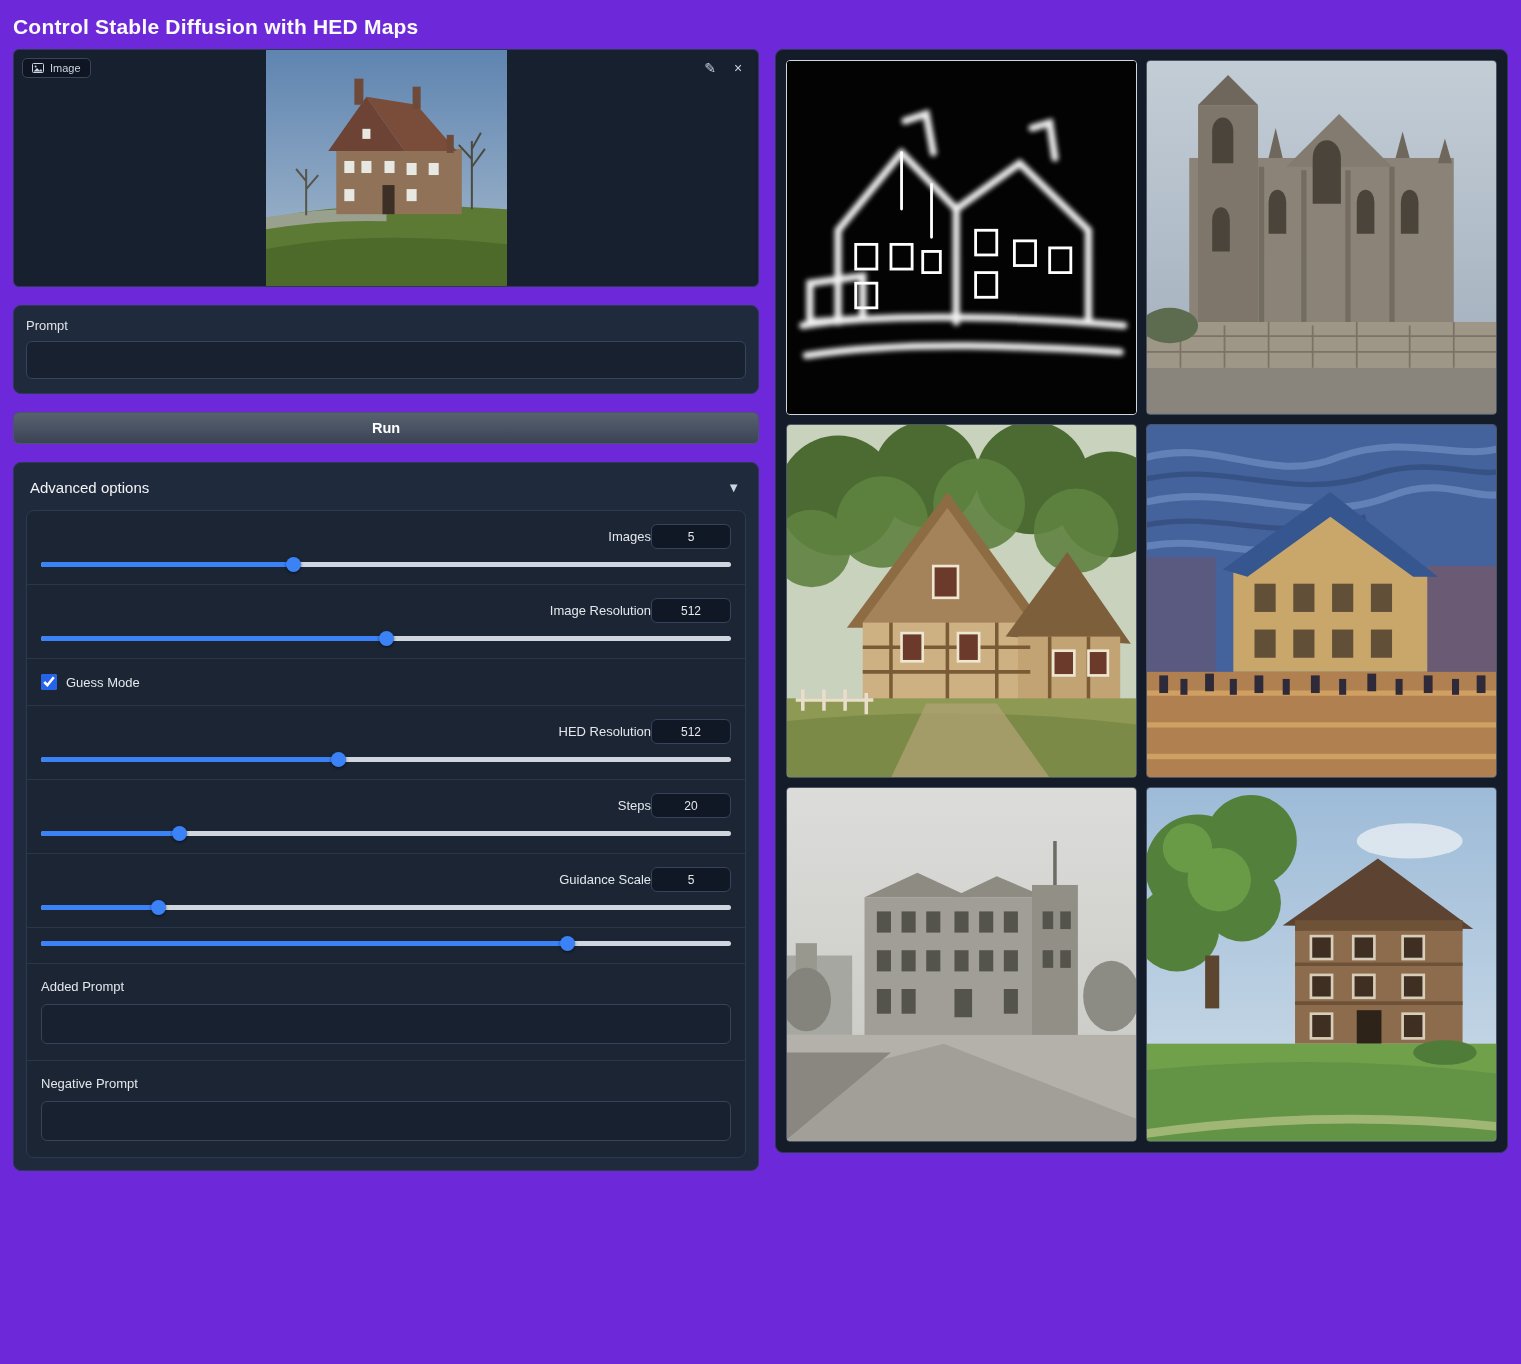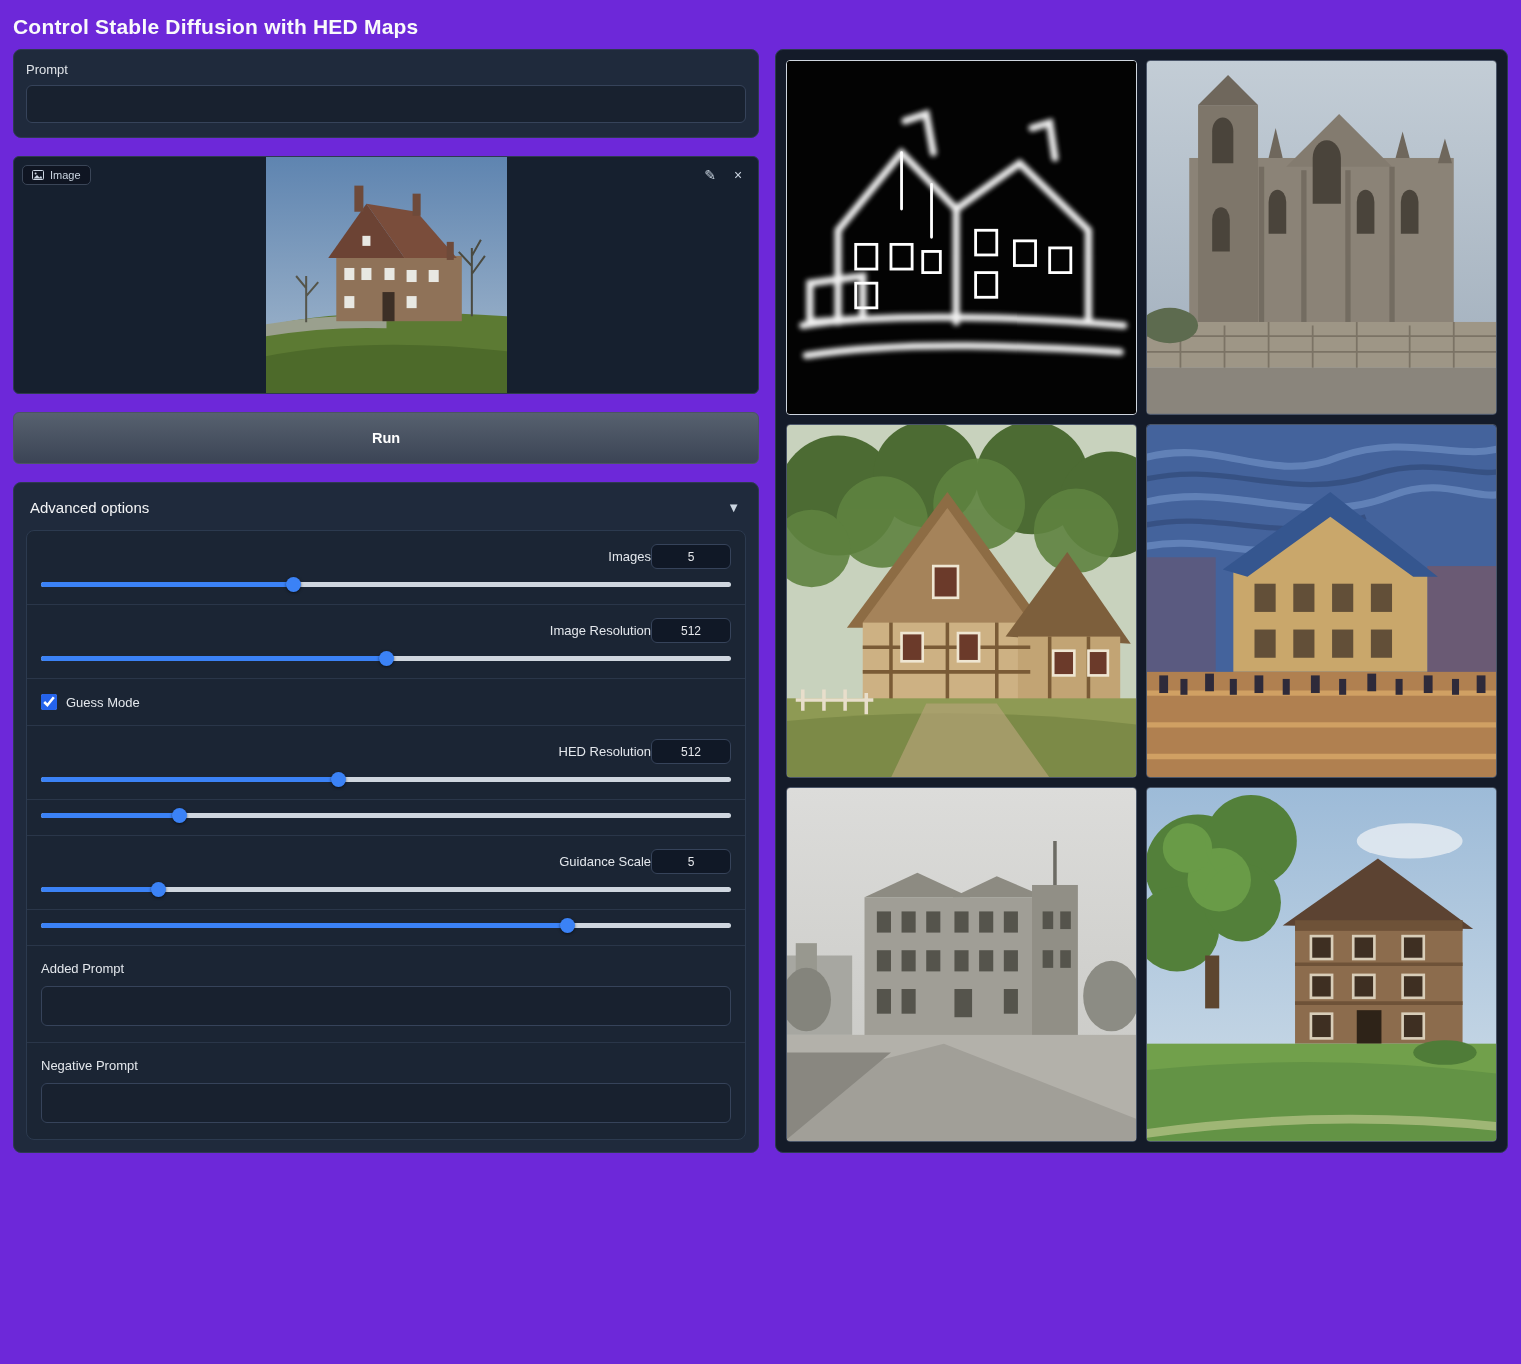--- a/index.html
+++ b/index.html
@@ -29,21 +29,21 @@
   .photo-wrap { width:241px; height:238px; }
   .photo-wrap svg { width:100%; height:100%; display:block; }
 
   
   .prompt-block { padding:12px 12px 14px; margin-bottom:18px; }
   .field-label { font-size:13px; color:#dfe3e8; margin-bottom:8px; display:block; }
   .text-input { width:100%; height:38px; background:#18212f; border:1px solid #36435a; border-radius:6px;
     color:#e5e7eb; font-size:13px; padding:0 10px; font-family:inherit; outline:none; }
 
   
-  .run-button { width:100%; height:52px; margin-bottom:18px; border-radius:6px;
+  .run-button { width:100%; height:32px; margin-bottom:18px; border-radius:6px;
     background:linear-gradient(180deg,#57616f 0%,#3b4455 100%); border:1px solid #4b5563;
     color:#ffffff; font-size:14.5px; font-weight:700; font-family:inherit; cursor:pointer; }
 
   
   .advanced { padding:12px; }
   .advanced-header { display:flex; justify-content:space-between; align-items:center; padding:4px 6px 14px 4px; cursor:pointer;text-align:center; }
   .advanced-title { font-size:15px; color:#f3f4f6; }
   .collapse-arrow { font-size:13px; color:#cbd5e1; }
   .form { background:#1b2534; border:1px solid #2c3a4f; border-radius:8px; overflow:hidden; }
   .form-row { padding:13px 14px 17px; border-top:1px solid #2a3649; }
@@ -72,26 +72,20 @@
 </style>
 </head>
 <body>
 
 <div class="app">
   <div class="page-title">Control Stable Diffusion with HED Maps</div>
 
   <div class="layout">
 
     <div class="left-col">
-
-      
-      <div class="block prompt-block">
-        <label class="field-label">Prompt</label>
-        <input class="text-input" type="text" value="" style="">
-      </div>
 
       
       <div class="block image-block">
         <div class="image-badge">
           <svg viewBox="0 0 12 12">
             <rect x="0.5" y="1.5" width="11" height="9" rx="1" fill="none" stroke="#cbd5e1"></rect>
             <circle cx="3.6" cy="4.4" r="1" fill="#cbd5e1"></circle>
             <path d="M1.5 9.5 L5 6 L7.5 8.5 L9 7 L10.5 9.5 Z" fill="#cbd5e1"></path>
           </svg>
           <span>Image</span>
@@ -133,20 +127,26 @@
                 <rect x="140" y="140" width="10" height="12"></rect>
             </g>
             <rect x="116" y="136" width="12" height="29" fill="#3c2f26"></rect>
             <path d="M205,160 L205,92 M205,110 L192,96 M205,118 L218,100 M205,100 L214,84" stroke="#4a4a40" stroke-width="2" fill="none"></path>
             <path d="M40,166 L40,120 M40,132 L30,120 M40,140 L52,126" stroke="#55554a" stroke-width="2" fill="none"></path>
           </svg>
         </div>
       </div>
 
       
+      <div class="block prompt-block">
+        <label class="field-label">Prompt</label>
+        <input class="text-input" type="text" value="" style="">
+      </div>
+
+      
       <button class="run-button">Run</button>
 
       
       <div class="block advanced">
         <div class="advanced-header">
           <span class="advanced-title">Advanced options</span>
           <span class="collapse-arrow">▼</span>
         </div>
         <div class="form">
 
@@ -186,20 +186,24 @@
               <input class="num-box" value="512" style="">
             </div>
             <div class="track">
               <div class="fill" style="width: 43%;">
                   <div class="thumb"></div>
                 </div>
             </div>
           </div>
 
           <div class="form-row">
+            <div class="slider-head">
+              <span class="slider-label">Steps</span>
+              <input class="num-box" value="20" style="">
+            </div>
             <div class="track">
               <div class="fill" style="width: 20%;">
                   <div class="thumb"></div>
                 </div>
             </div>
           </div>
 
           <div class="form-row">
             <div class="slider-head">
               <span class="slider-label">Guidance Scale</span>

